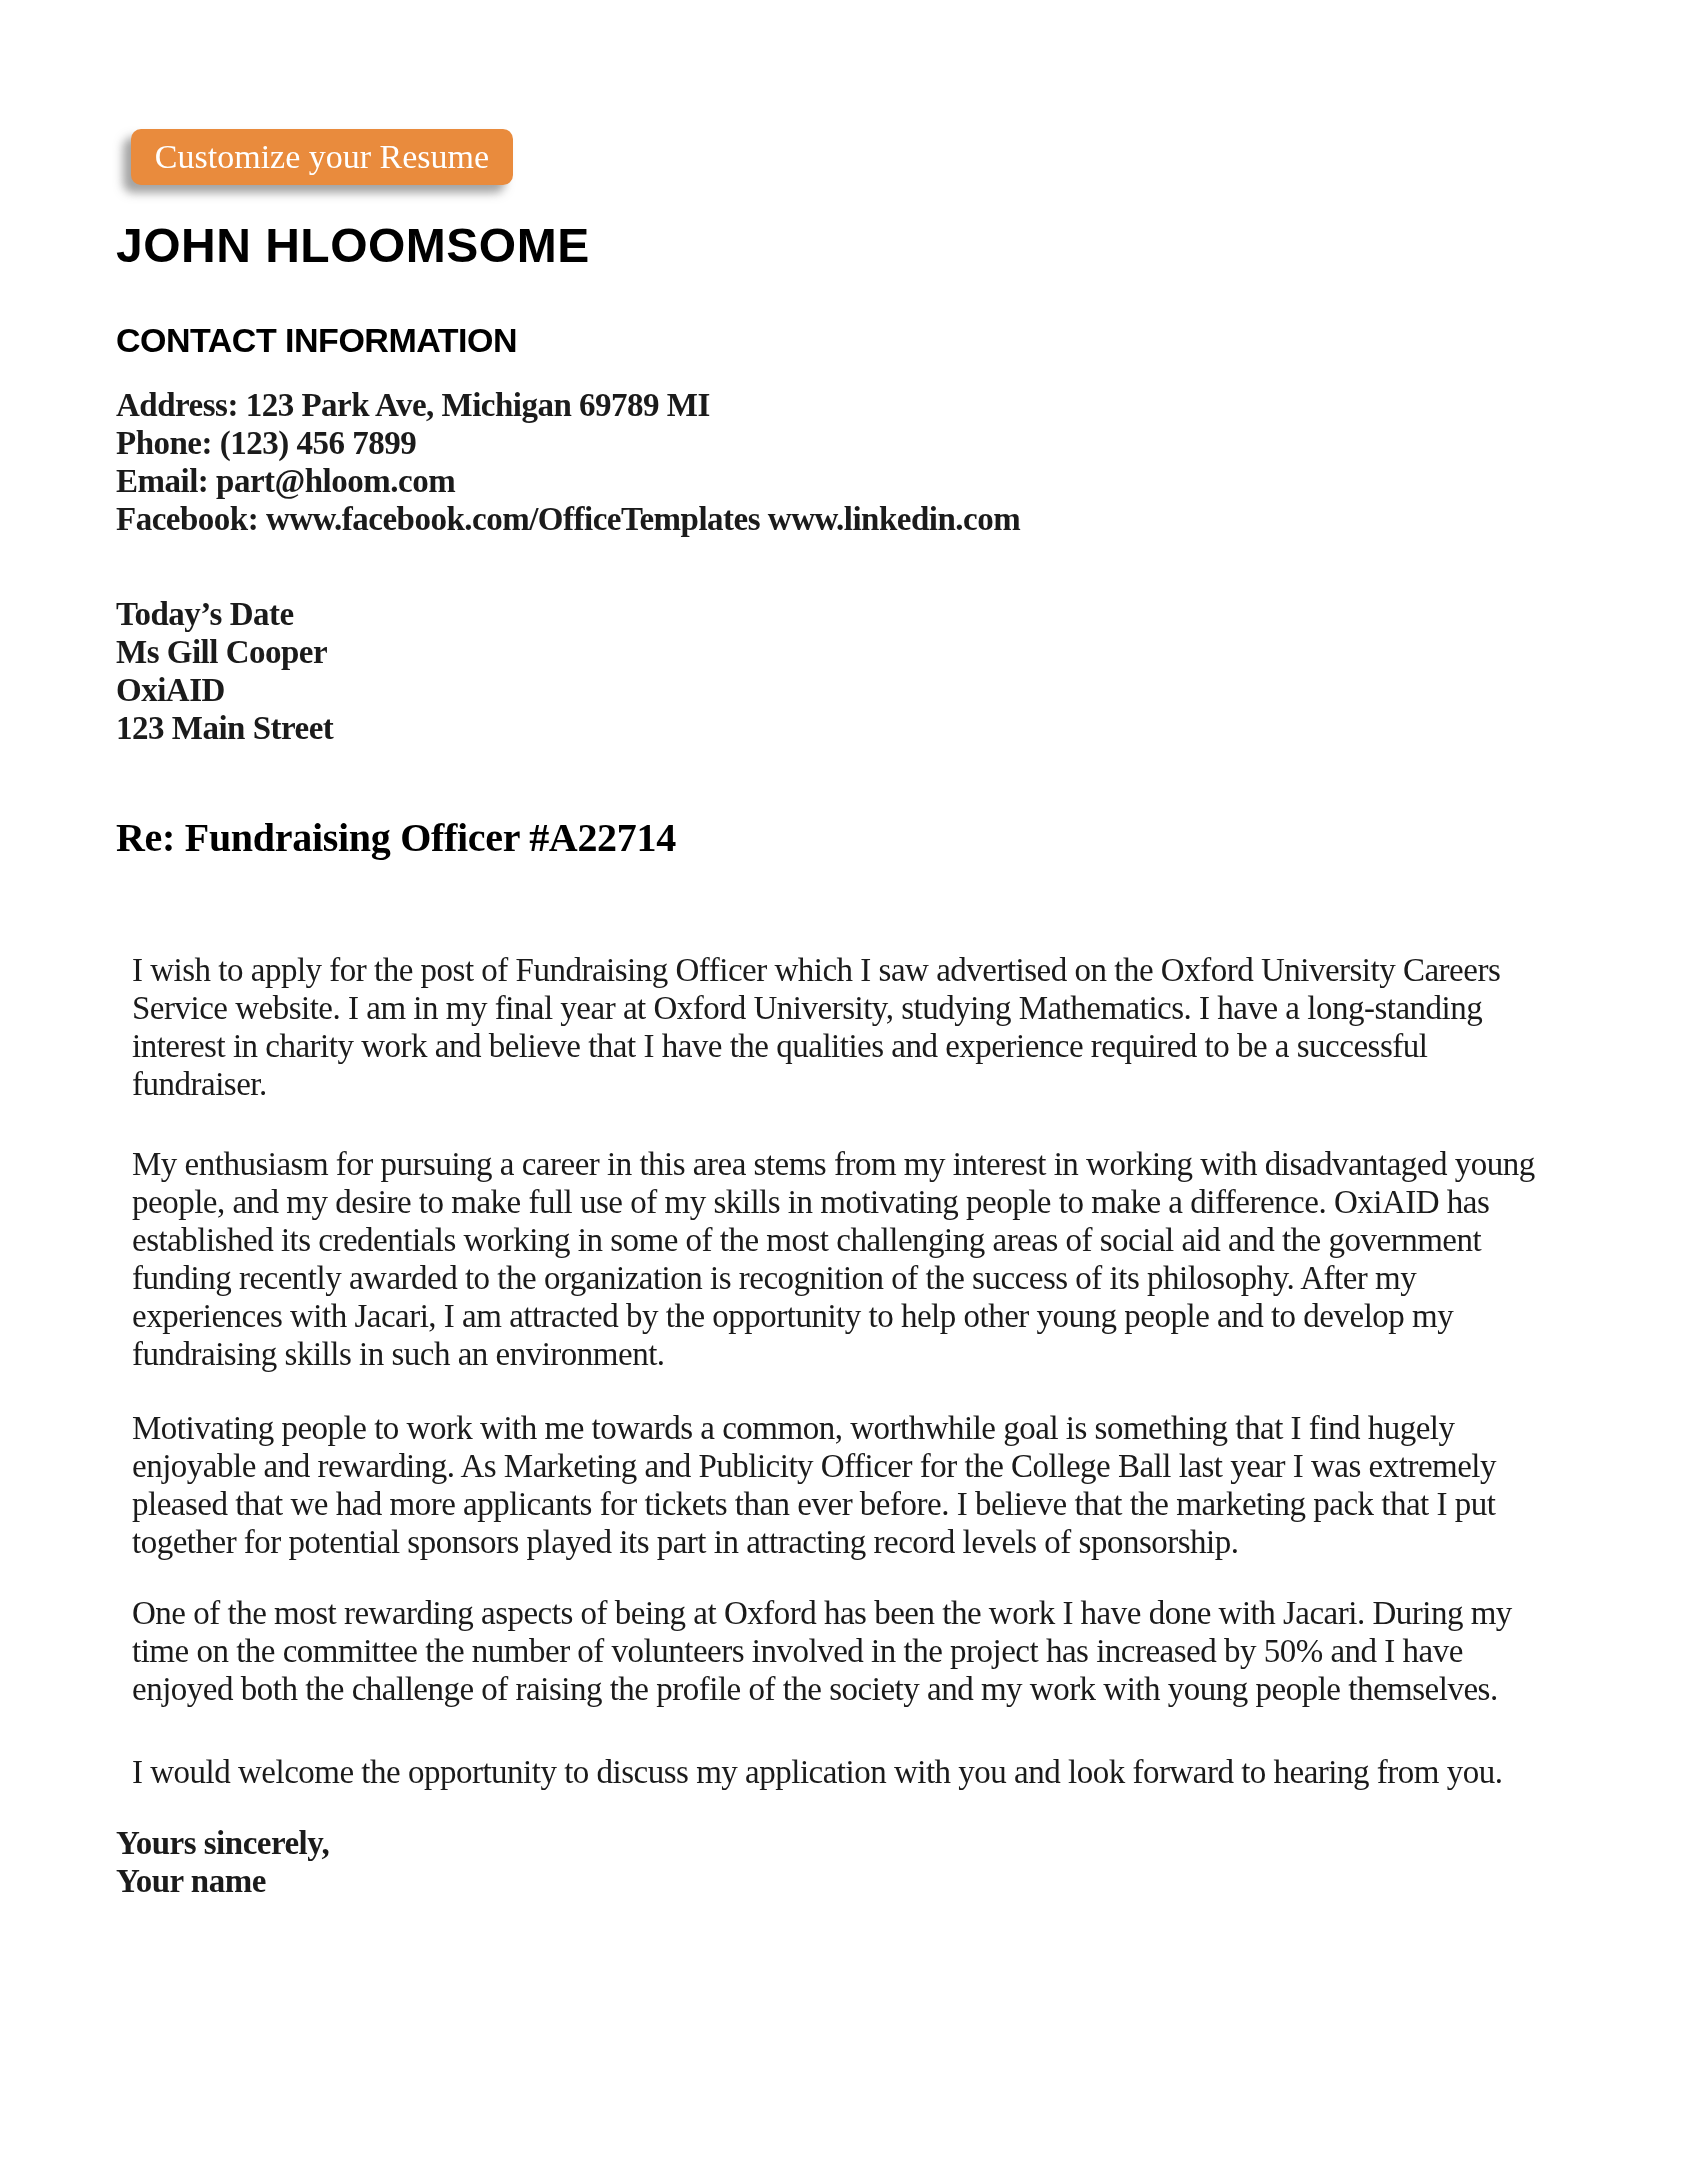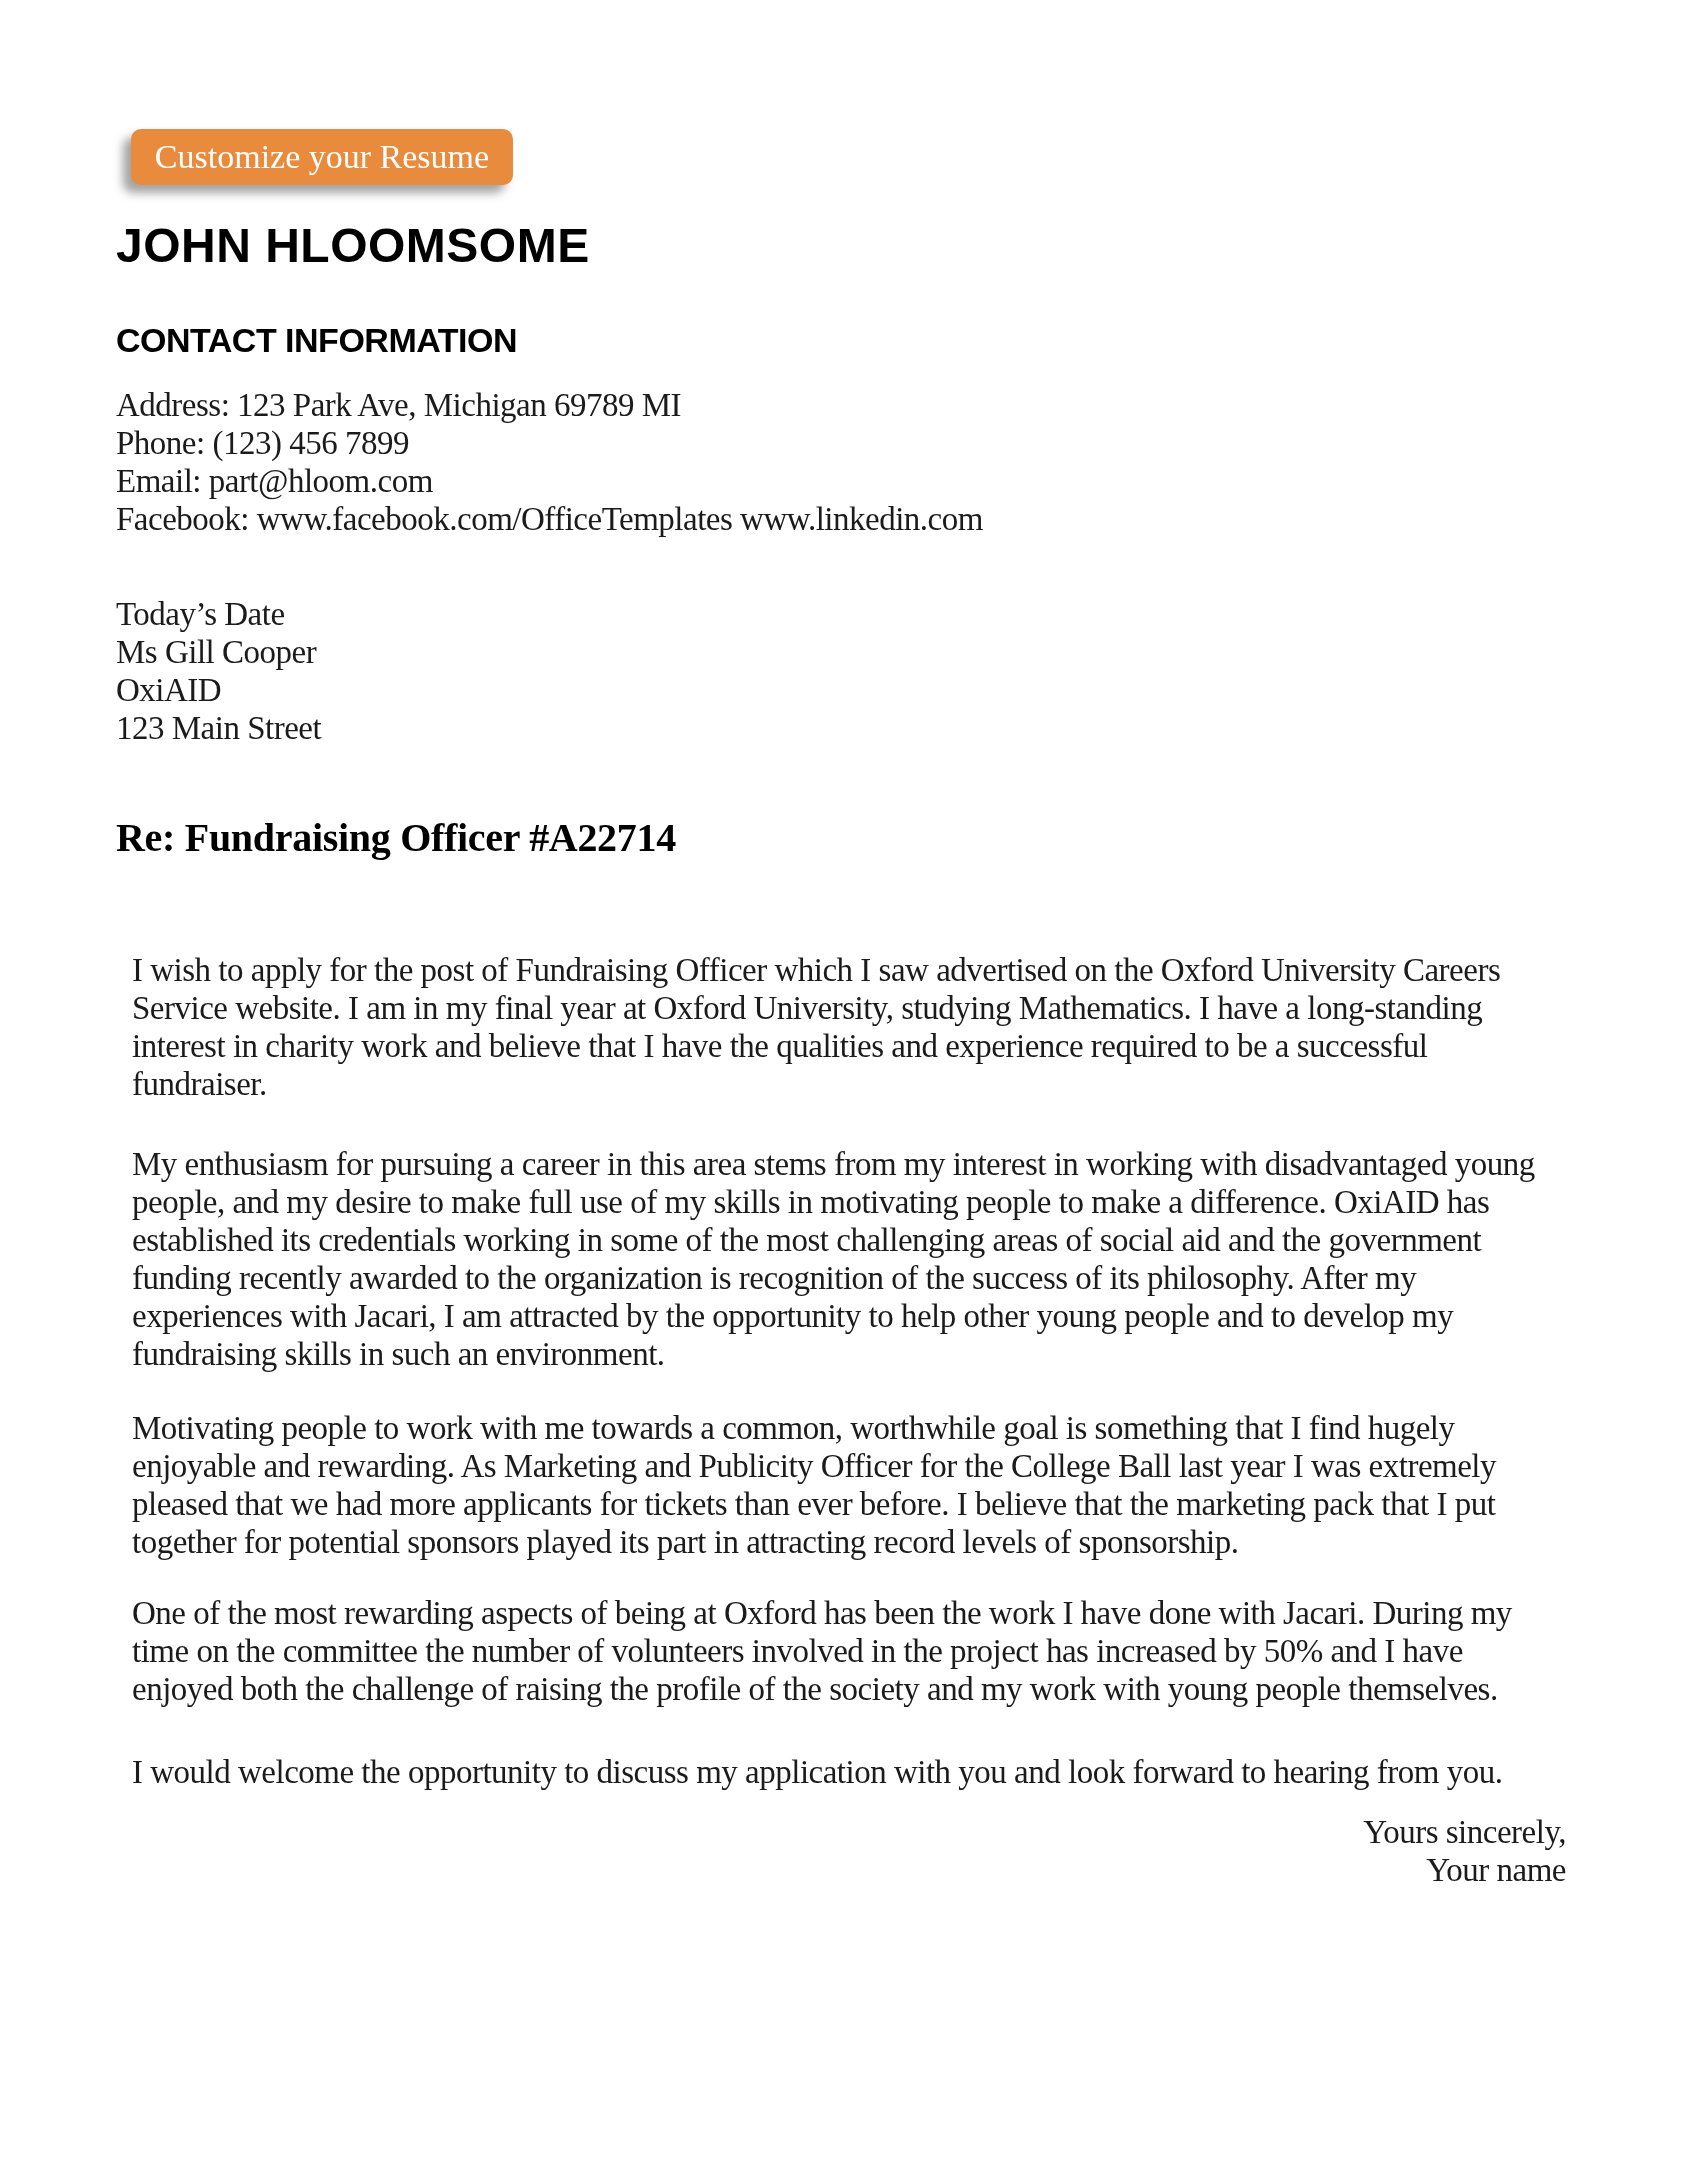--- a/index.html
+++ b/index.html
@@ -60,20 +60,21 @@
     color: #000000;
     letter-spacing: -0.5px;
   }
   .contact-lines {
     margin-top: 27px;
   }
   .line {
     font-size: 33px;
     line-height: 38px;
     letter-spacing: -0.5px;
+    font-weight: bold;
   }
   .recipient-block {
     margin-top: 57px;
   }
   .subject {
     margin: 67px 0 0 0;
     font-weight: bold;
     font-size: 40px;
     line-height: 48px;
     color: #000000;
@@ -85,22 +86,21 @@
     letter-spacing: -0.5px;
     margin: 42px 0 0 16px;
   }
   .para.first {
     margin-top: 89px;
   }
   .para.p3 { margin-top: 36px; }
   .para.p4 { margin-top: 33px; }
   .para.p5 { margin-top: 45px; }
   .closing-block {
-    margin-top: 22px;
-    text-align: right;
+    margin-top: 33px;
   }
 </style>
 </head>
 <body>
 
 <div class="page">
 
   <button class="customize-btn">Customize your Resume</button>
 
   <div class="content">

